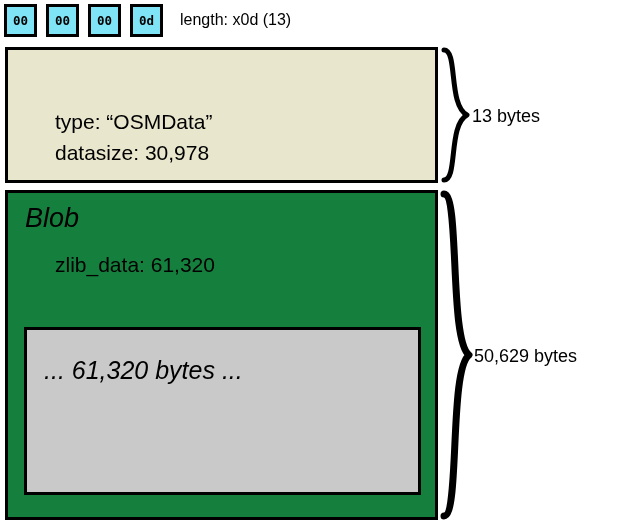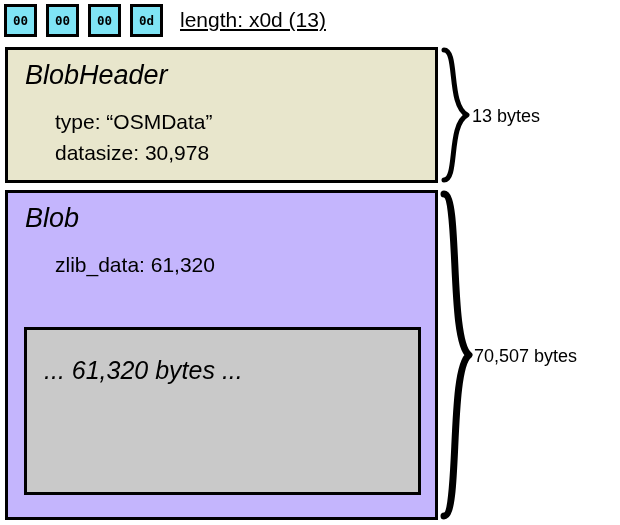--- a/index.html
+++ b/index.html
@@ -40,45 +40,44 @@
   }
   .byte-box.b0 { left: 0px; }
   .byte-box.b1 { left: 42px; }
   .byte-box.b2 { left: 84px; }
   .byte-box.b3 { left: 126px; }
 
   #length-label {
     position: absolute;
     left: 180px;
     top: 6px;
-    font-size: 21px;
+    font-size: 16px;
     line-height: 28px;
     white-space: nowrap;
-    text-decoration: underline;
   }
 
   
   .struct-box {
     position: absolute;
     box-sizing: border-box;
     border: 3px solid #000000;
   }
   #blobheader-box {
     left: 5px;
     top: 47px;
     width: 433px;
     height: 136px;
     background: #e8e6cc;
   }
   #blob-box {
     left: 5px;
     top: 190px;
     width: 433px;
     height: 330px;
-    background: #c4b5fd;
+    background: #15803d;
   }
 
   .struct-title {
     position: absolute;
     left: 17px;
     top: 8px;
     font-size: 27px;
     font-style: italic;
     line-height: 34px;
     white-space: nowrap;
@@ -136,21 +135,20 @@
 
 <div id="byte-row">
   <div class="byte-box b0">00</div>
   <div class="byte-box b1">00</div>
   <div class="byte-box b2">00</div>
   <div class="byte-box b3">0d</div>
 </div>
 <div id="length-label">length: x0d (13)</div>
 
 <div class="struct-box" id="blobheader-box">
-  <div class="struct-title">BlobHeader</div>
   <div class="struct-fields">
     <div>type: “OSMData”</div>
     <div>datasize: 30,978</div>
   </div>
 </div>
 
 <svg class="brace" id="brace-header" viewBox="0 0 32 136" preserveAspectRatio="none">
   <path d="M 4 3 C 18 3, 8 58, 27 68 C 8 78, 18 133, 4 133" fill="none" stroke="#000000" stroke-width="5" stroke-linecap="round" stroke-linejoin="round"></path>
 </svg>
 <div class="brace-label" id="label-header">13 bytes</div>
@@ -162,13 +160,13 @@
   </div>
 
   <div id="payload-box">
     <div id="payload-text">... 61,320 bytes ...</div>
   </div>
 </div>
 
 <svg class="brace" id="brace-blob" viewBox="0 0 34 330" preserveAspectRatio="none">
   <path d="M 4 4 C 20 4, 9 150, 29 165 C 9 180, 20 326, 4 326" fill="none" stroke="#000000" stroke-width="7" stroke-linecap="round" stroke-linejoin="round"></path>
 </svg>
-<div class="brace-label" id="label-blob">70,507 bytes</div>
+<div class="brace-label" id="label-blob">50,629 bytes</div>
 
 </body></html>

